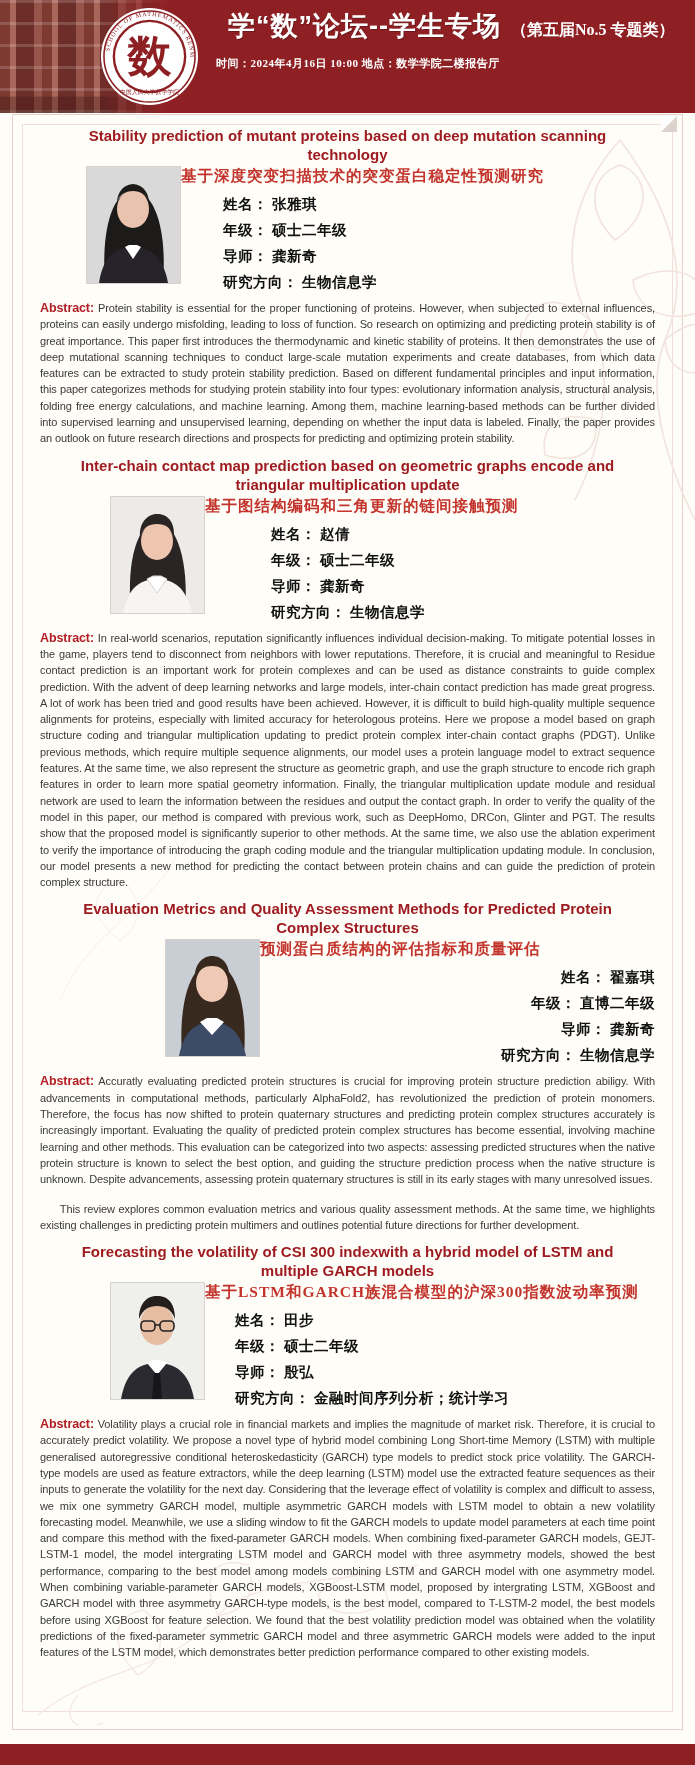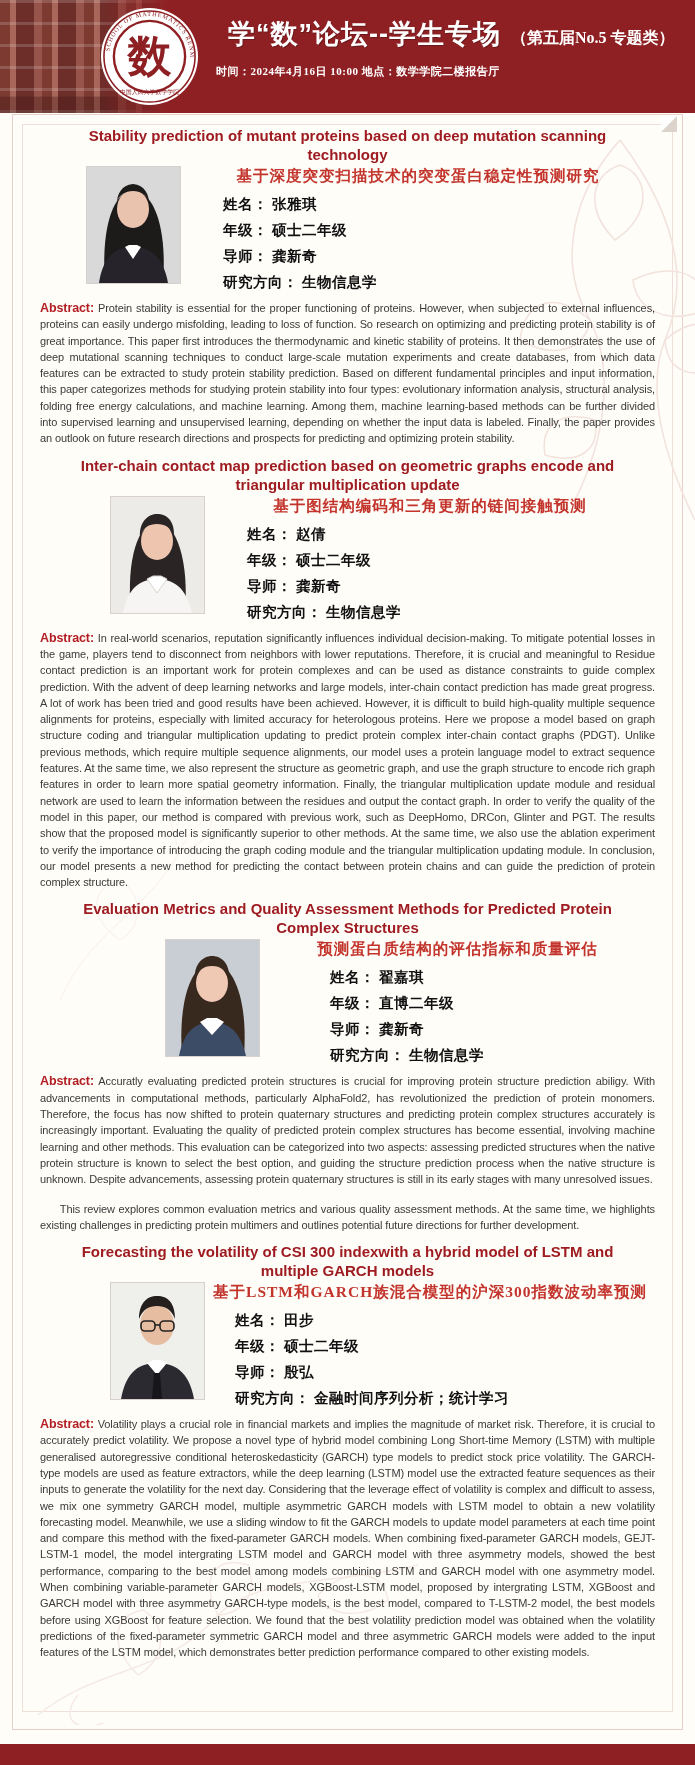--- a/index.html
+++ b/index.html
@@ -13,55 +13,55 @@
   .building{
     position:absolute;left:0;top:0;width:175px;height:113px;
     background:
       linear-gradient(90deg,rgba(142,32,36,0) 55%,#8e2024 96%),
       linear-gradient(0deg,rgba(60,20,18,.35) 0 14%,rgba(0,0,0,0) 15%),
       repeating-linear-gradient(0deg,rgba(255,255,255,.16) 0 3px,rgba(0,0,0,0) 3px 22px),
       repeating-linear-gradient(90deg,#7c3a31 0 10px,#a8675a 10px 16px,#6d2e29 16px 34px,#96544a 34px 42px);
   }
   .logo{position:absolute;left:100px;top:7px;width:99px;height:99px;}
   .header-text{position:relative;margin-left:228px;color:#fff;}
-  .header-title-line{padding-top:16px;display:flex;align-items:baseline;white-space:nowrap;}
+  .header-title-line{padding-top:8px;display:flex;align-items:baseline;white-space:nowrap;}
   .header-title{font-size:27px;font-weight:700;letter-spacing:1px;text-shadow:1px 1px 0 rgba(0,0,0,.25);}
   .header-edition{font-family:"Liberation Serif",serif;font-weight:700;font-size:16px;margin-left:10px;}
   .header-schedule{margin-top:12px;margin-left:-12px;font-family:"Liberation Serif",serif;font-weight:700;font-size:11px;letter-spacing:.5px;}
   
   .frame-outer{position:absolute;left:12px;right:12px;top:114px;bottom:35px;border:1px solid var(--frame-line,#e8cfc7);pointer-events:none;}
   .frame-inner{position:absolute;left:22px;right:22px;top:124px;bottom:53px;border:1px solid #f0ded8;pointer-events:none;}
   .page-curl{position:absolute;right:18px;top:116px;width:0;height:0;
     border-left:16px solid #ffffff;border-bottom:16px solid #d9cfc9;opacity:.9;pointer-events:none;}
   .watermark{position:absolute;pointer-events:none;}
   .wm1{right:-30px;top:120px;}
   .wm2{left:18px;bottom:40px;}
   .wm3{left:30px;top:760px;opacity:.55;}
   
   .content{position:relative;padding:4px 40px 0;z-index:2;}
   .t-en{margin:9px 0 2px;padding:0 28px;text-align:center;
     color:var(--title-red,#9e1c21);font-size:15px;line-height:19px;font-weight:700;}
   .row{display:flex;align-items:flex-start;margin-top:2px;}
   .photo{flex:0 0 auto;width:95px;height:118px;border:1px solid #d8d0cc;box-sizing:border-box;overflow:hidden;background:#ddd;}
   .photo svg{display:block;}
   .right{flex:1;min-width:0;}
-  .t-cn{margin:0 0 4px;text-align:center;font-family:"Liberation Serif",serif;
+  .t-cn{margin:0 0 4px;text-align:left;font-family:"Liberation Serif",serif;
     color:var(--cn-red,#c2342c);font-size:15.5px;font-weight:700;letter-spacing:1px;}
   .info{padding-left:40px;}
   .info-line{font-family:"Liberation Serif",serif;font-weight:700;color:#111;
     font-size:14.5px;line-height:26px;letter-spacing:.5px;white-space:nowrap;}
   .fl{margin-right:4px;}
   .abstract{margin:5px 0 4px;text-align:justify;color:var(--body-text,#3a3a3a);
     font-size:11px;line-height:16.3px;letter-spacing:-0.1px;}
   .abstract.cont{margin-top:13px;text-indent:1.8em;}
   .ab-label{color:var(--label-red,#b21e24);font-weight:700;font-size:12.5px;}
   
   .s1 .photo{margin-left:46px;} .s1 .info{padding-left:42px;}
-  .s2 .photo{margin-left:70px;} .s2 .info{padding-left:42px;}
-  .s3 .photo{margin-left:125px;}.s3 .info{padding-left:70px;}
+  .s2 .photo{margin-left:70px;} .s2 .info{padding-left:66px;}
+  .s3 .photo{margin-left:125px;}.s3 .info{padding-left:70px;text-align:right;}
   .s4 .photo{margin-left:70px;} .s4 .info{padding-left:30px;}
   
   .organizer{position:absolute;right:58px;bottom:62px;z-index:3;
     font-family:"Liberation Serif",serif;font-weight:700;font-size:13.5px;color:#1c1c1c;letter-spacing:.5px;}
   .bottom-bar{position:absolute;left:0;right:0;bottom:0;height:21px;background:var(--maroon,#8e2024);}
 </style>
 </head>
 <body>
 
 <div class="page">

